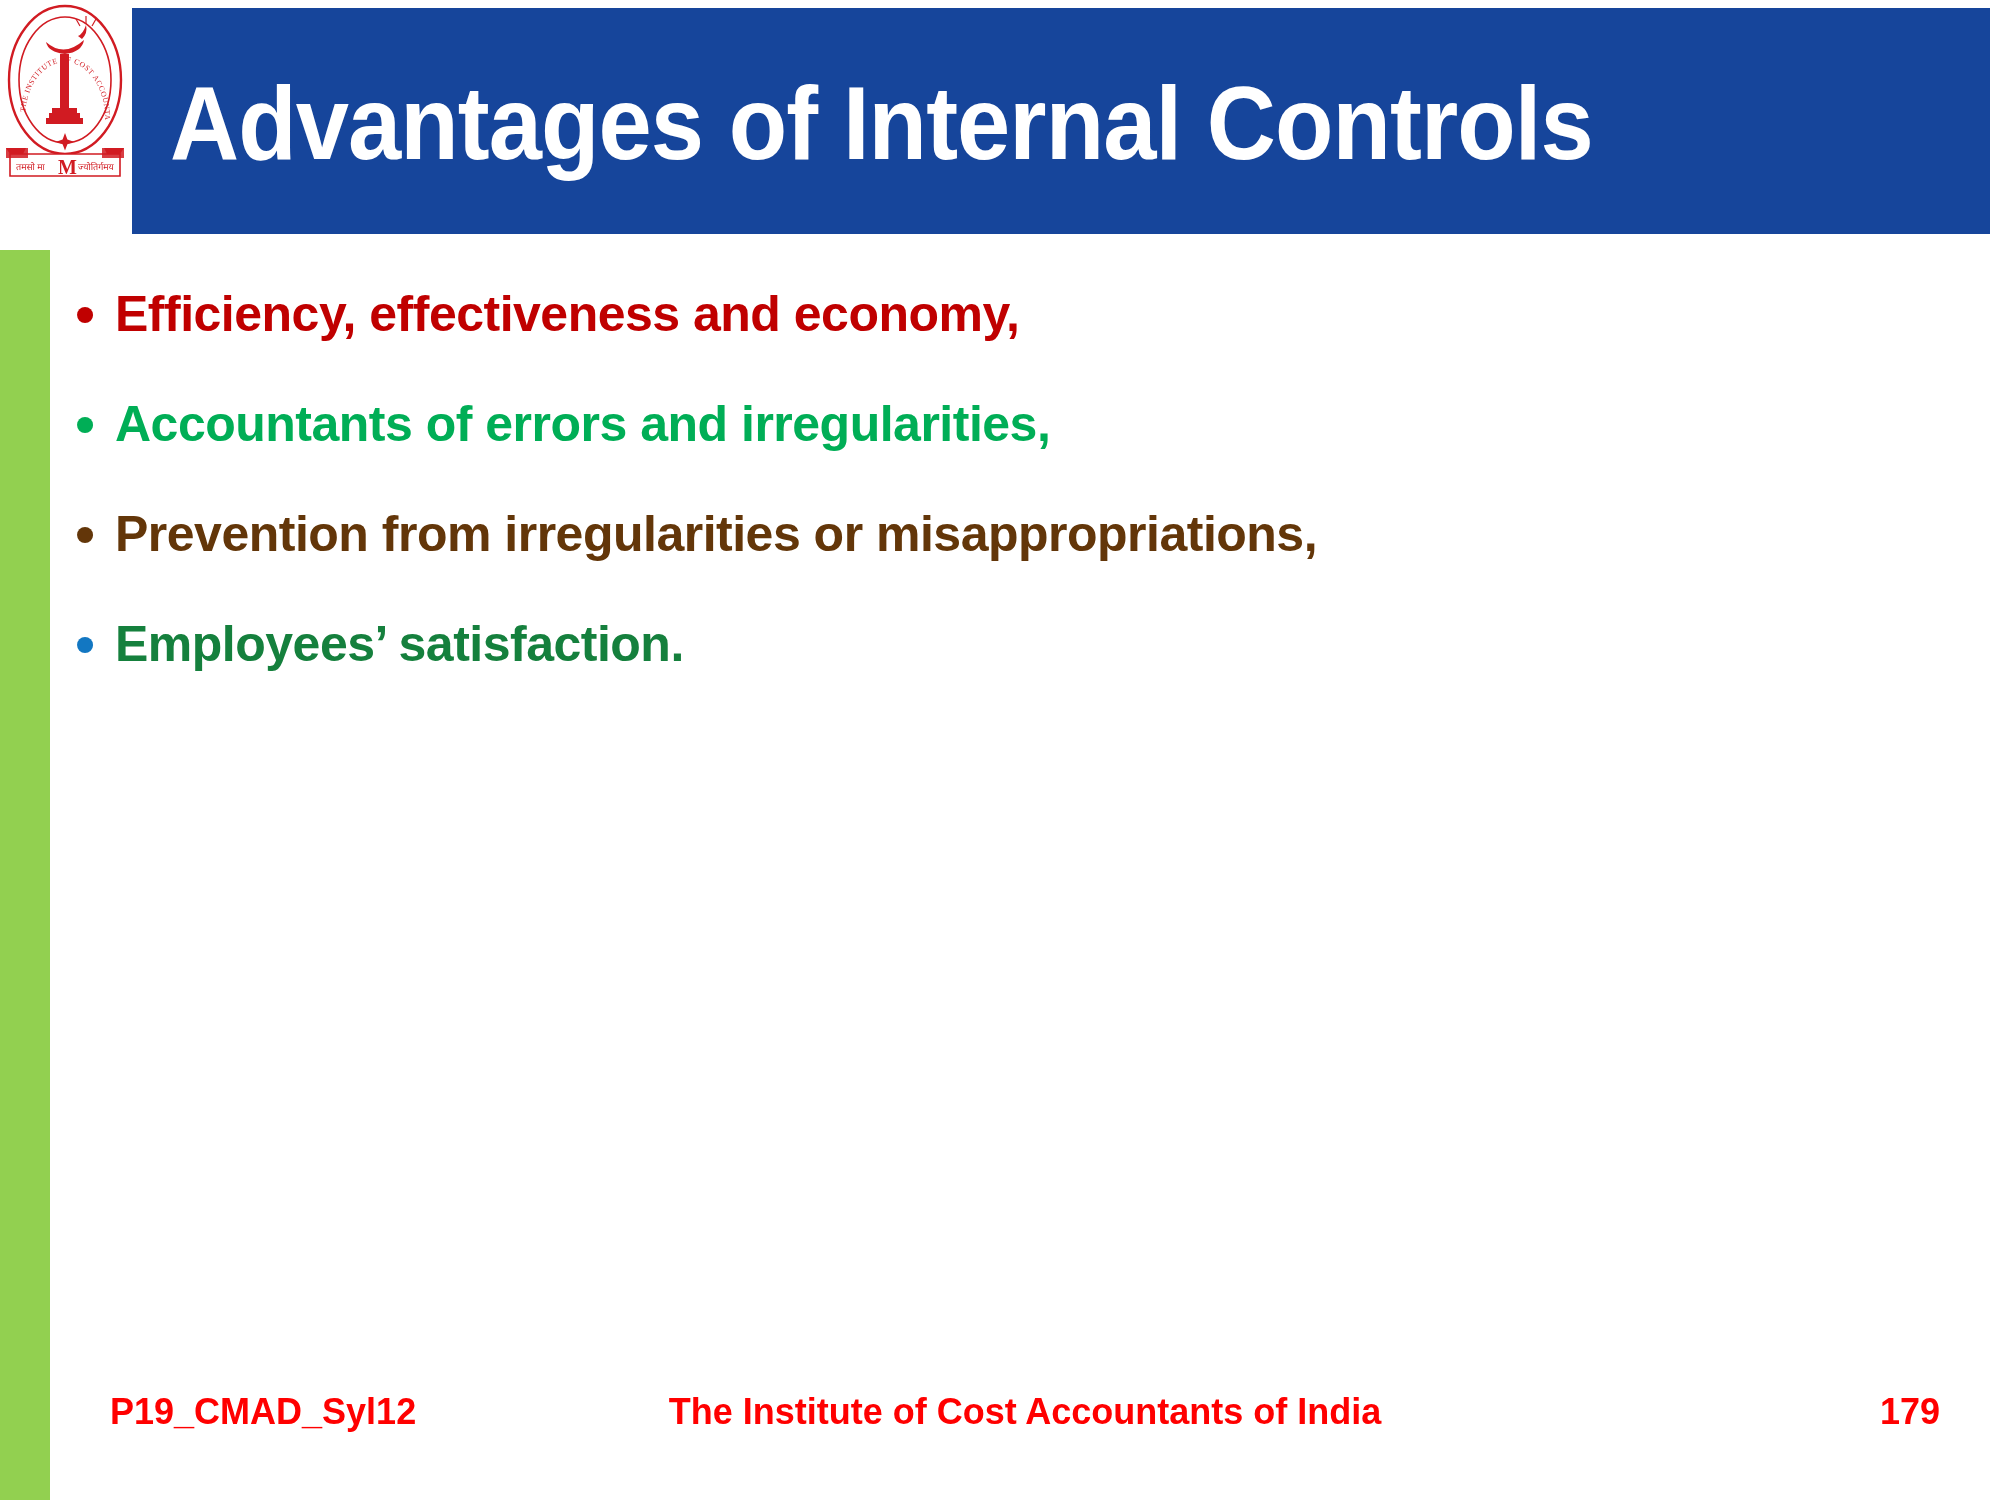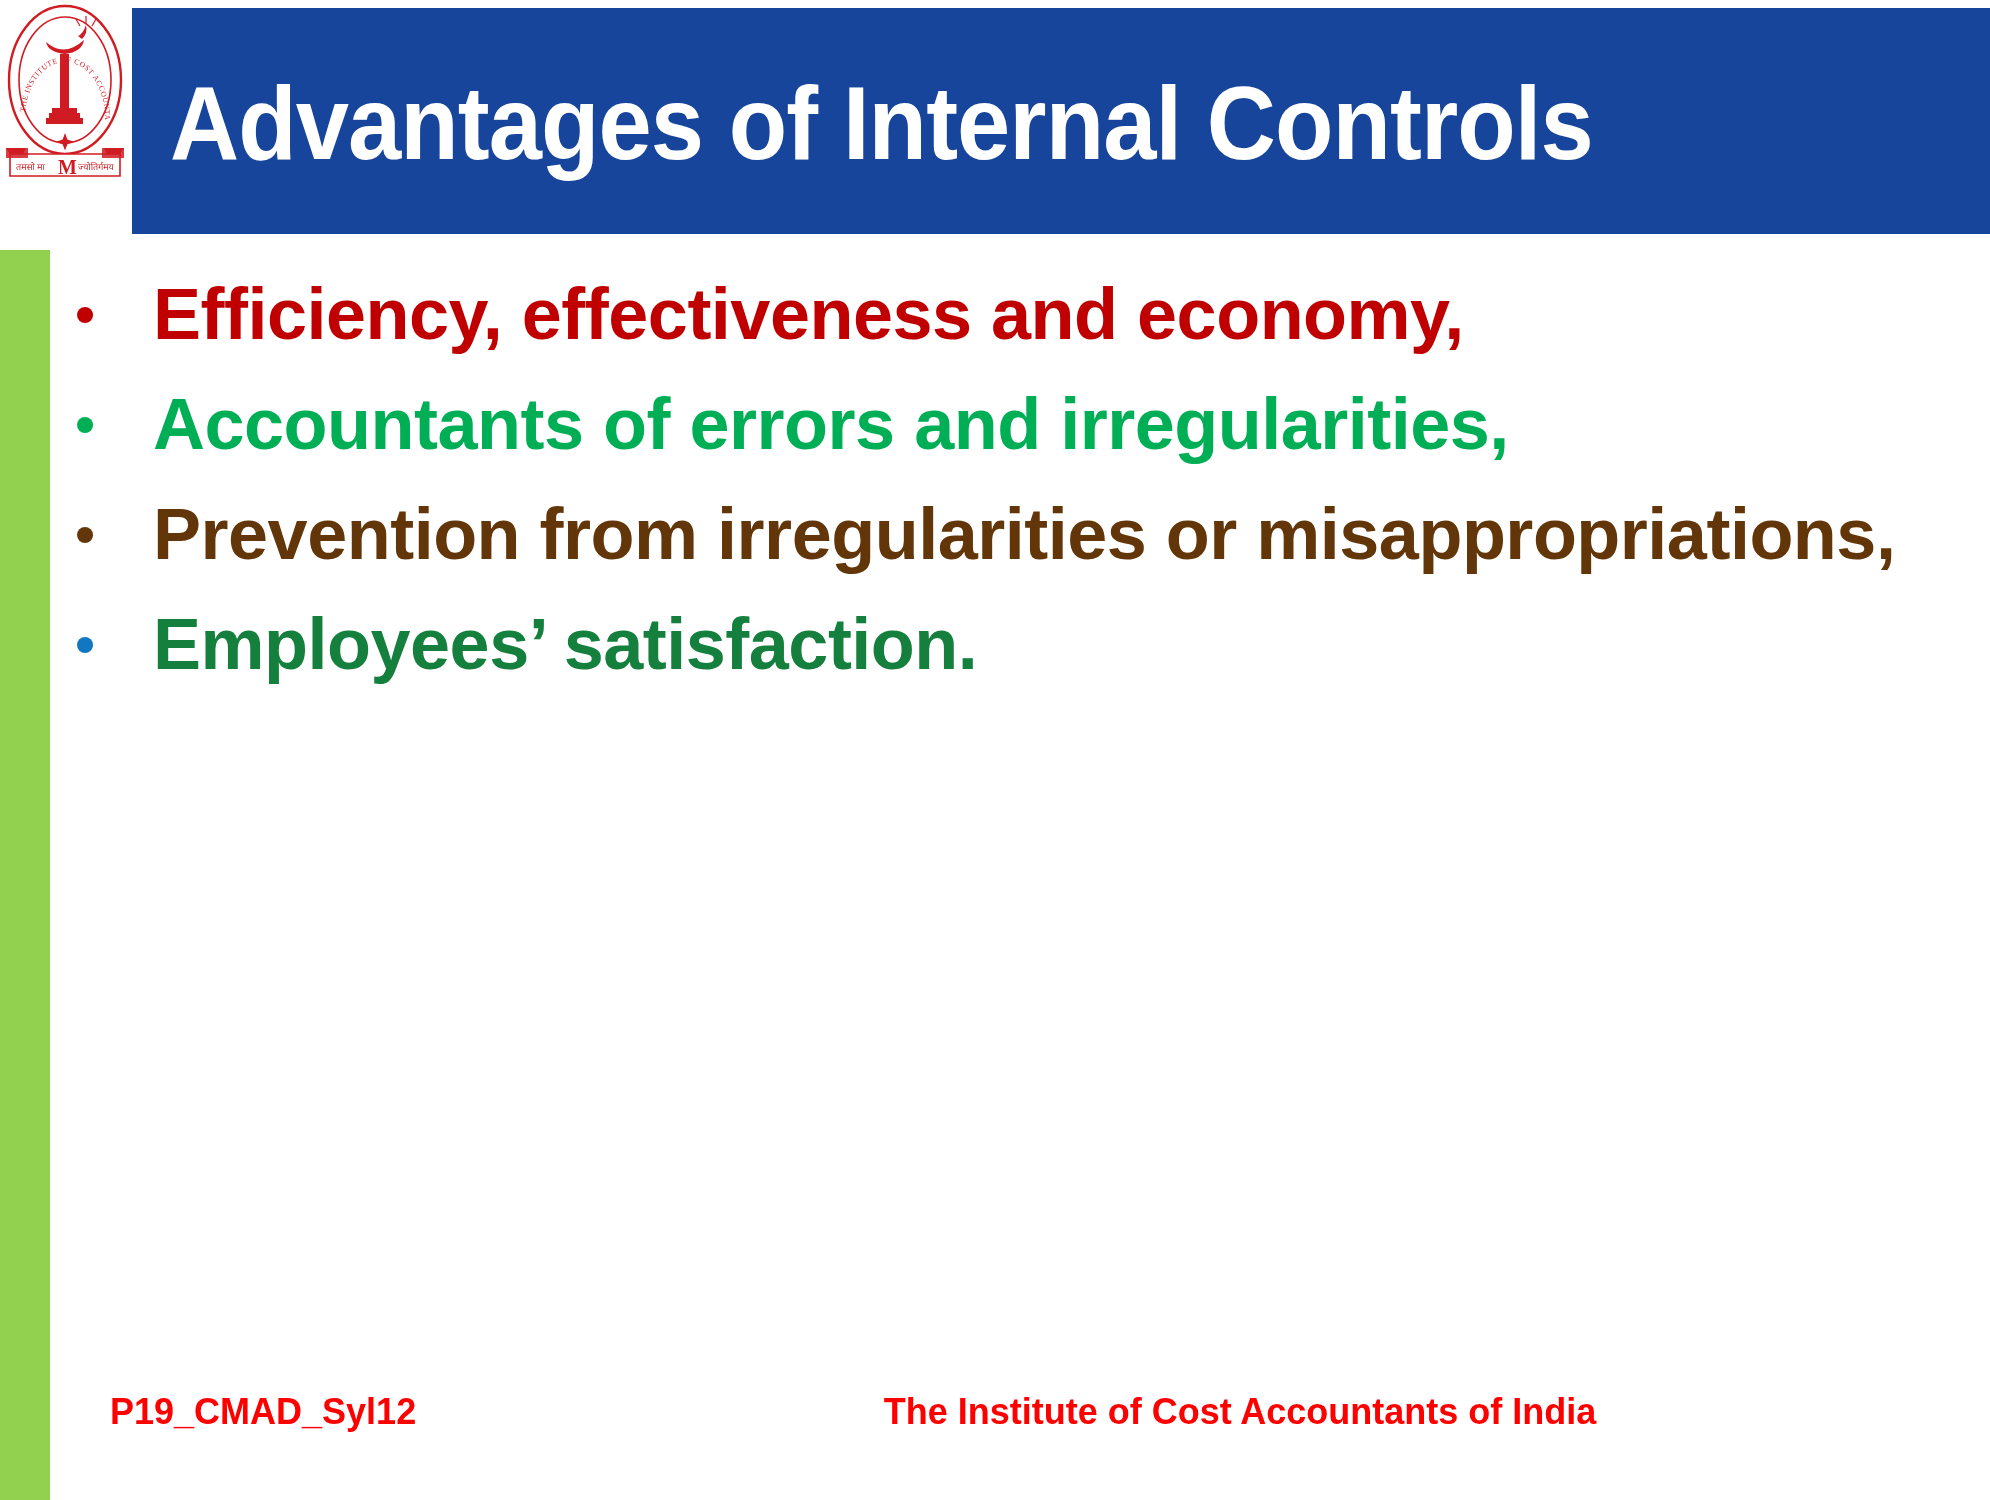--- a/index.html
+++ b/index.html
@@ -84,25 +84,24 @@
     width: 60px;
     text-align: center;
     font-size: 56px;
     line-height: 92px;
     font-weight: bold;
   }
   .bullet-text {
     flex: 0 1 auto;
     font-family: "Liberation Sans", sans-serif;
     font-weight: bold;
-    font-size: 72px;
+    font-size: 50px;
     line-height: 92px;
     white-space: nowrap;
     letter-spacing: -0.5px;
-    margin-left: 38px;
   }
 
   
   .footer {
     position: absolute;
     left: 110px;
     top: 1392px;
     width: 1830px;
     height: 40px;
     display: flex;
@@ -188,15 +187,16 @@
     <div class="bullet-row">
       <div class="bullet-dot" style="color: rgb(18, 119, 194);">•</div>
       <div class="bullet-text" style="color: #15803d;">Employees’ satisfaction.</div>
     </div>
 
   </div>
 
   <div class="footer" style="color: rgb(255, 0, 0);">
     <div class="footer-left">P19_CMAD_Syl12</div>
     <div class="footer-center">The Institute of Cost Accountants of India</div>
+    <div class="footer-right">179</div>
   </div>
 
 </div>
 
 </body></html>

